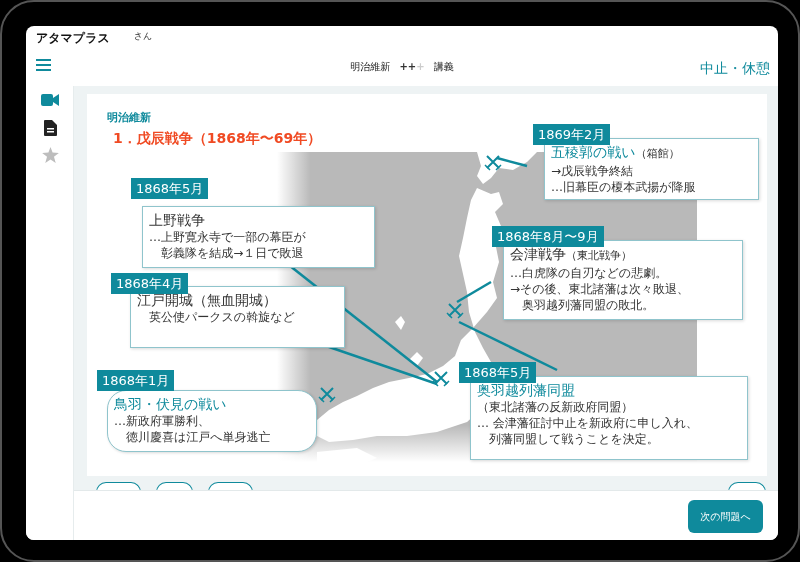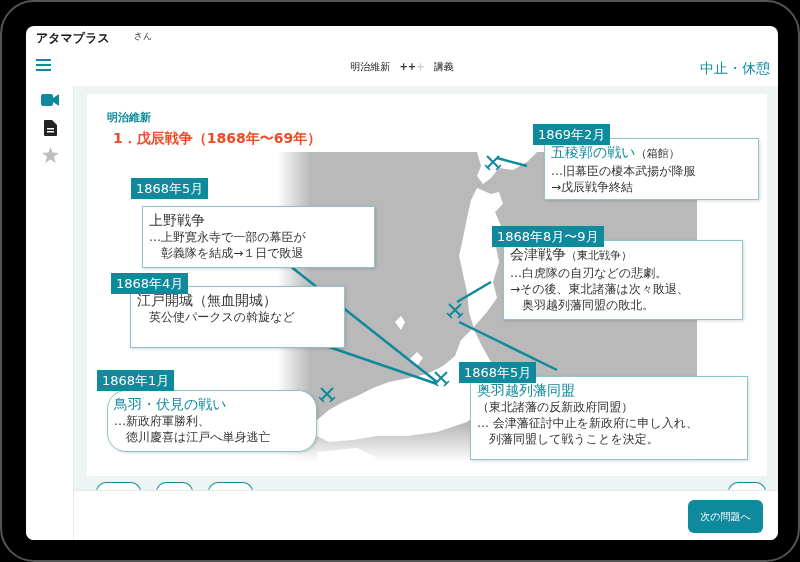--- a/index.html
+++ b/index.html
@@ -153,22 +153,22 @@
 
         <div class="card" style="left:20px; top:296px; width:210px; height:62px;border-radius:19px;">
           <div class="ttl bold">鳥羽・伏見の戦い</div>
           <div>…新政府軍勝利、</div>
           <div class="indent">徳川慶喜は江戸へ単身逃亡</div>
         </div>
         <div class="tag" style="left:10px; top:276px;">1868年1月</div>
 
         <div class="card" style="left:457px; top:44px; width:215px; height:62px;">
           <div class="ttl"><span class="ttl bold">五稜郭の戦い</span><small>（箱館）</small></div>
+          <div>→戊辰戦争終結</div>
           <div>…旧幕臣の榎本武揚が降服</div>
-          <div>→戊辰戦争終結</div>
         </div>
         <div class="tag" style="left:446px; top:30px;">1869年2月</div>
 
         <div class="card" style="left:416px; top:146px; width:240px; height:80px;">
           <div class="ttl"><span>会津戦争</span><small>（東北戦争）</small></div>
           <div>…白虎隊の自刃などの悲劇。</div>
           <div>→その後、東北諸藩は次々敗退、</div>
           <div class="indent">奥羽越列藩同盟の敗北。</div>
         </div>
         <div class="tag" style="left:405px; top:132px;">1868年8月〜9月</div>

